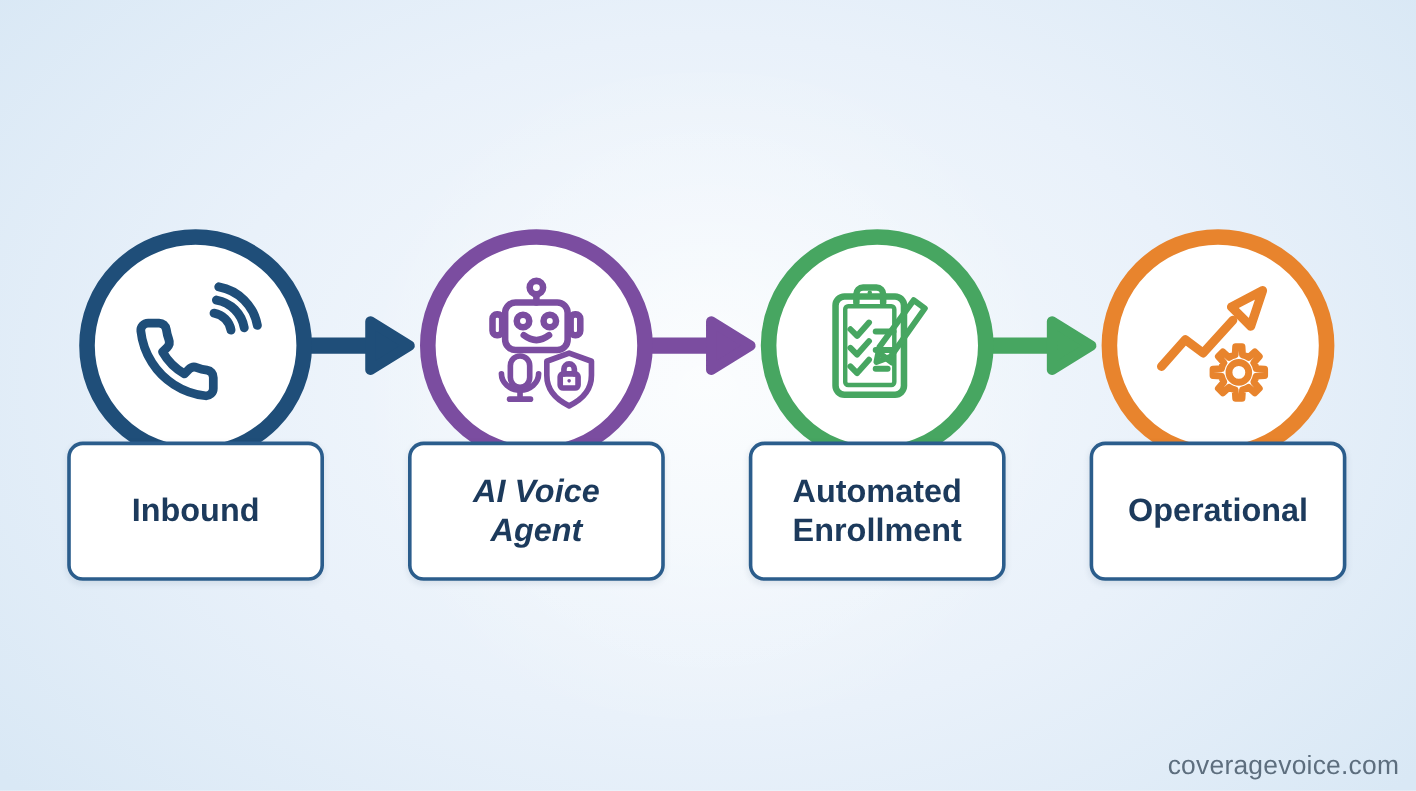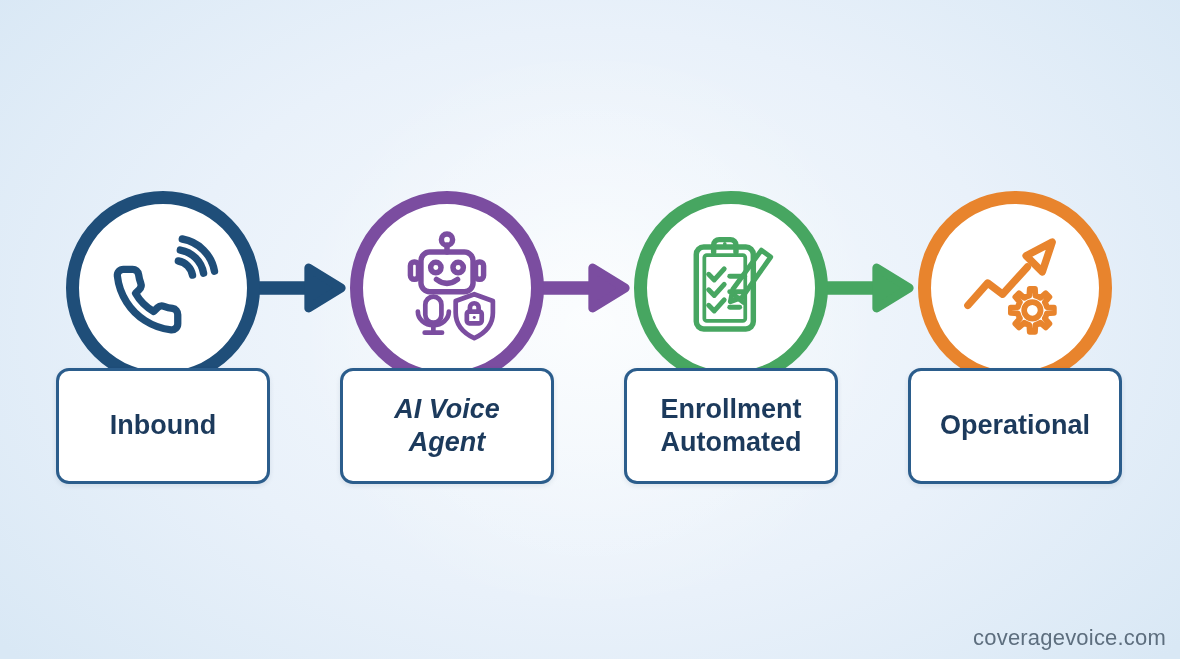--- a/index.html
+++ b/index.html
@@ -132,22 +132,22 @@
           <path d="M32,51.5 l4.5,4.5 8,-9"></path>
           <line x1="49" y1="53" x2="61" y2="53"></line>
           <path d="M32,64 l4.5,4.5 8,-9"></path>
           <line x1="49" y1="65.5" x2="57" y2="65.5"></line>
           <path d="M74.5,19.5 l7.5,5.5 -23,32.5 -9.5,3.5 2,-10 z"></path>
           <line x1="53.5" y1="56.5" x2="60" y2="61.5"></line>
         </g>
       </svg>
     </div>
     <div class="labelbox">
+      <div>Automated</div>
       <div>Enrollment</div>
-      <div>Automated</div>
     </div>
   </div>
 
   <div class="step s4">
     <div class="circle">
       <svg viewBox="0 0 100 100">
         <g class="ico" stroke-width="6">
           <polyline points="12,64 28,46 40,55 60,33"></polyline>
           <path d="M59,24 L80,13 L72,37 Z"></path>
         </g>

